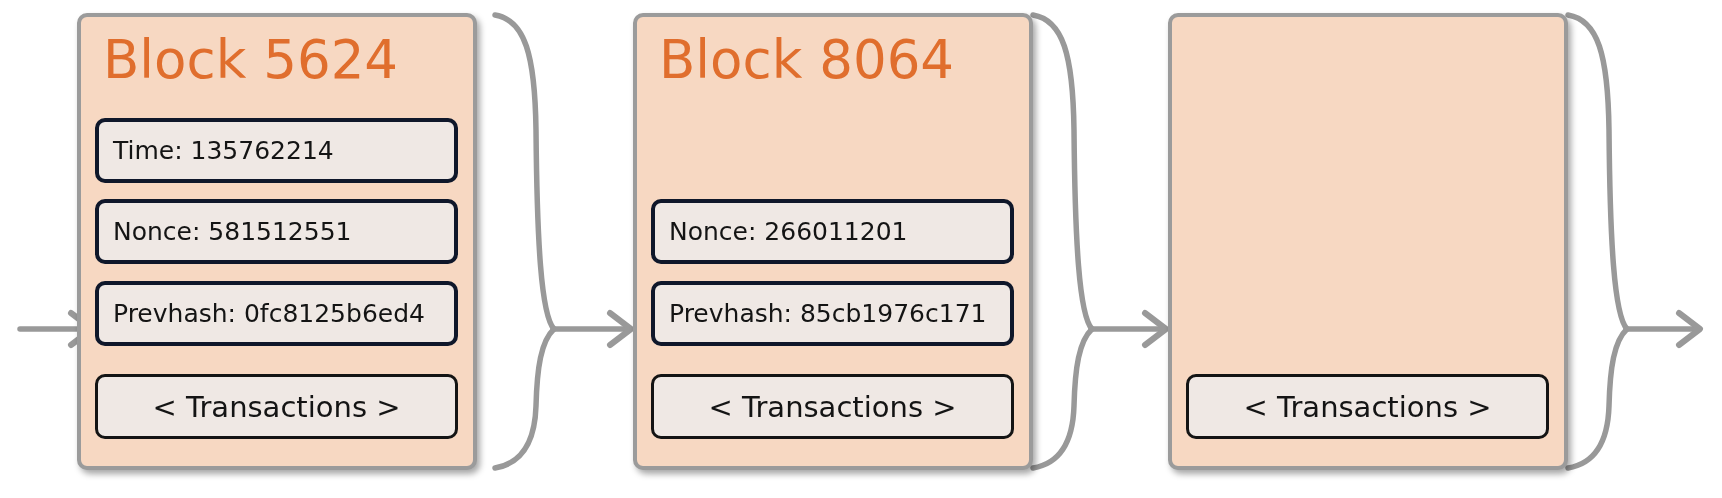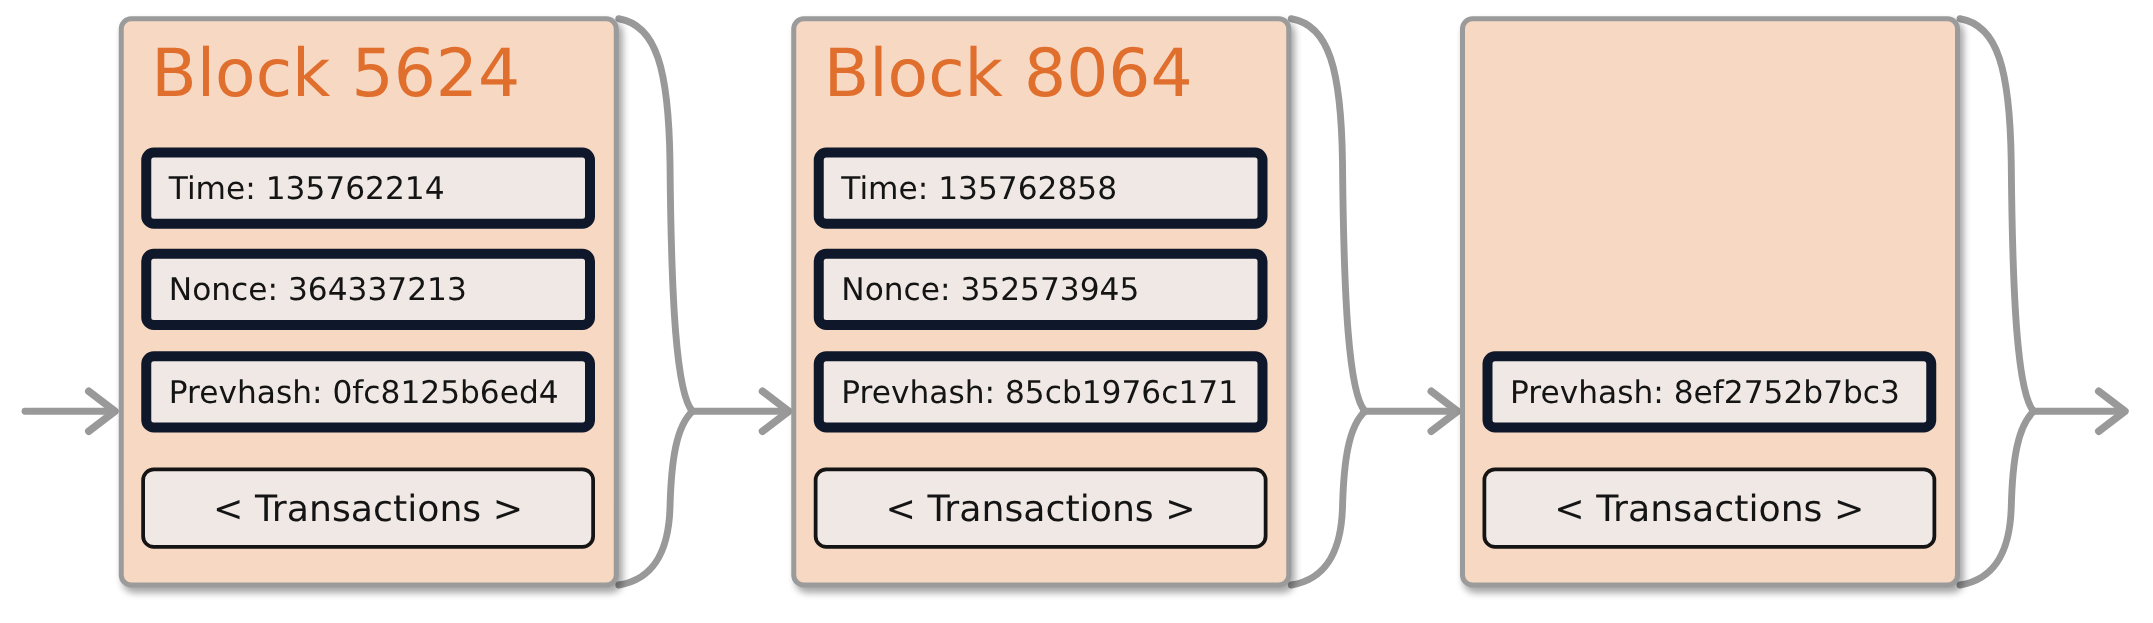--- a/index.html
+++ b/index.html
@@ -26,41 +26,41 @@
     position: absolute;
     top: 13px;
     width: 400px;
     height: 457px;
     background: #f7d8c2;
     border: 4px solid #9b9b9b;
     border-radius: 10px;
     box-sizing: border-box;
     box-shadow: 3px 4px 6px rgba(0,0,0,0.35);
   }
-  .block-1 { left: 95px; }
+  .block-1 { left: 77px; }
   .block-2 { left: 633px; }
   .block-3 { left: 1168px; }
   .block-title {
     margin: 0;
     position: absolute;
     top: 14px;
     left: 22px;
     font-size: 53px;
     font-weight: 400;
     line-height: 1.1;
     color: #e06e2d;
     white-space: nowrap;
   }
   .field {
     position: absolute;
     left: 14px;
     right: 15px;
     height: 65px;
     background: #efe8e4;
-    border: 8px solid #0f172a;
+    border: 4px solid #0f172a;
     border-radius: 10px;
     box-sizing: border-box;
     display: flex;
     align-items: center;
     padding-left: 14px;
     font-size: 25px;
     color: #141414;
     white-space: nowrap;
     overflow: hidden;
   }
@@ -118,31 +118,29 @@
 
     <path class="conn" d="M 1568 15 C 1598 20 1608 55 1609 130 C 1610 240 1614 315 1627 329"></path>
     <path class="conn" d="M 1568 468 C 1598 463 1608 438 1609 406 C 1610 368 1614 341 1627 329"></path>
     <path class="conn" d="M 1626 329 H 1694"></path>
     <path class="conn conn-head" d="M 1679 313 L 1700 329 L 1679 345"></path>
   </svg>
 
   <section class="block block-1">
     <h1 class="block-title">Block 5624</h1>
     <div class="field field-time">Time: 135762214</div>
-    <div class="field field-nonce">Nonce: 364337213</div>
+    <div class="field field-nonce">Nonce: 581512551</div>
     <div class="field field-prev">Prevhash: 0fc8125b6ed4</div>
     <button class="tx-button">&lt; Transactions &gt;</button>
   </section>
 
   <section class="block block-2">
     <h1 class="block-title">Block 8064</h1>
-    <div class="field field-time">Time: 135762858</div>
-    <div class="field field-nonce">Nonce: 352573945</div>
+    <div class="field field-nonce">Nonce: 266011201</div>
     <div class="field field-prev">Prevhash: 85cb1976c171</div>
     <button class="tx-button">&lt; Transactions &gt;</button>
   </section>
 
   <section class="block block-3">
-    <div class="field field-prev">Prevhash: 8ef2752b7bc3</div>
     <button class="tx-button">&lt; Transactions &gt;</button>
   </section>
 
 </div>
 
 </body></html>

